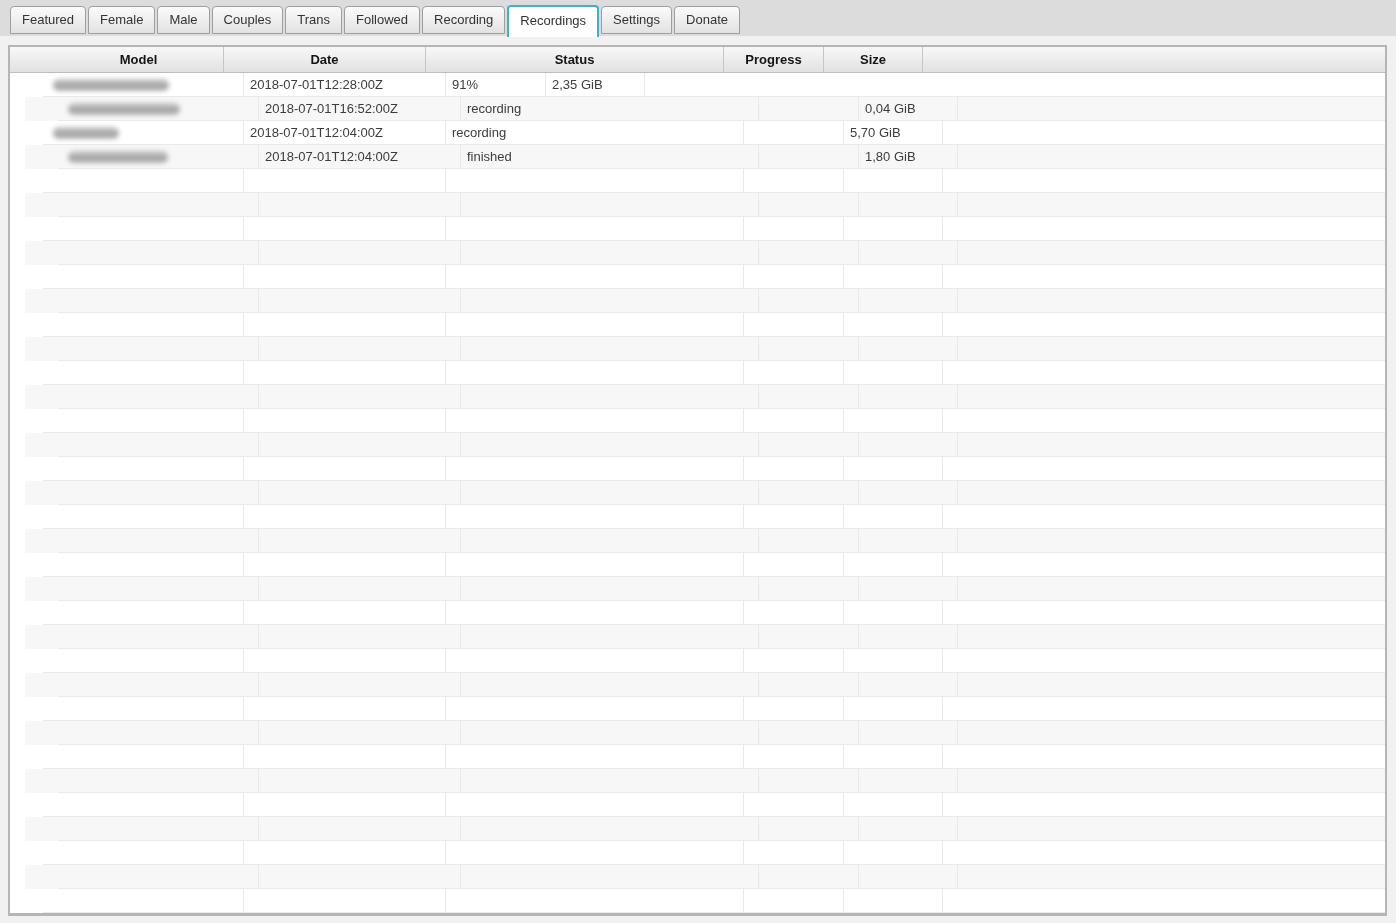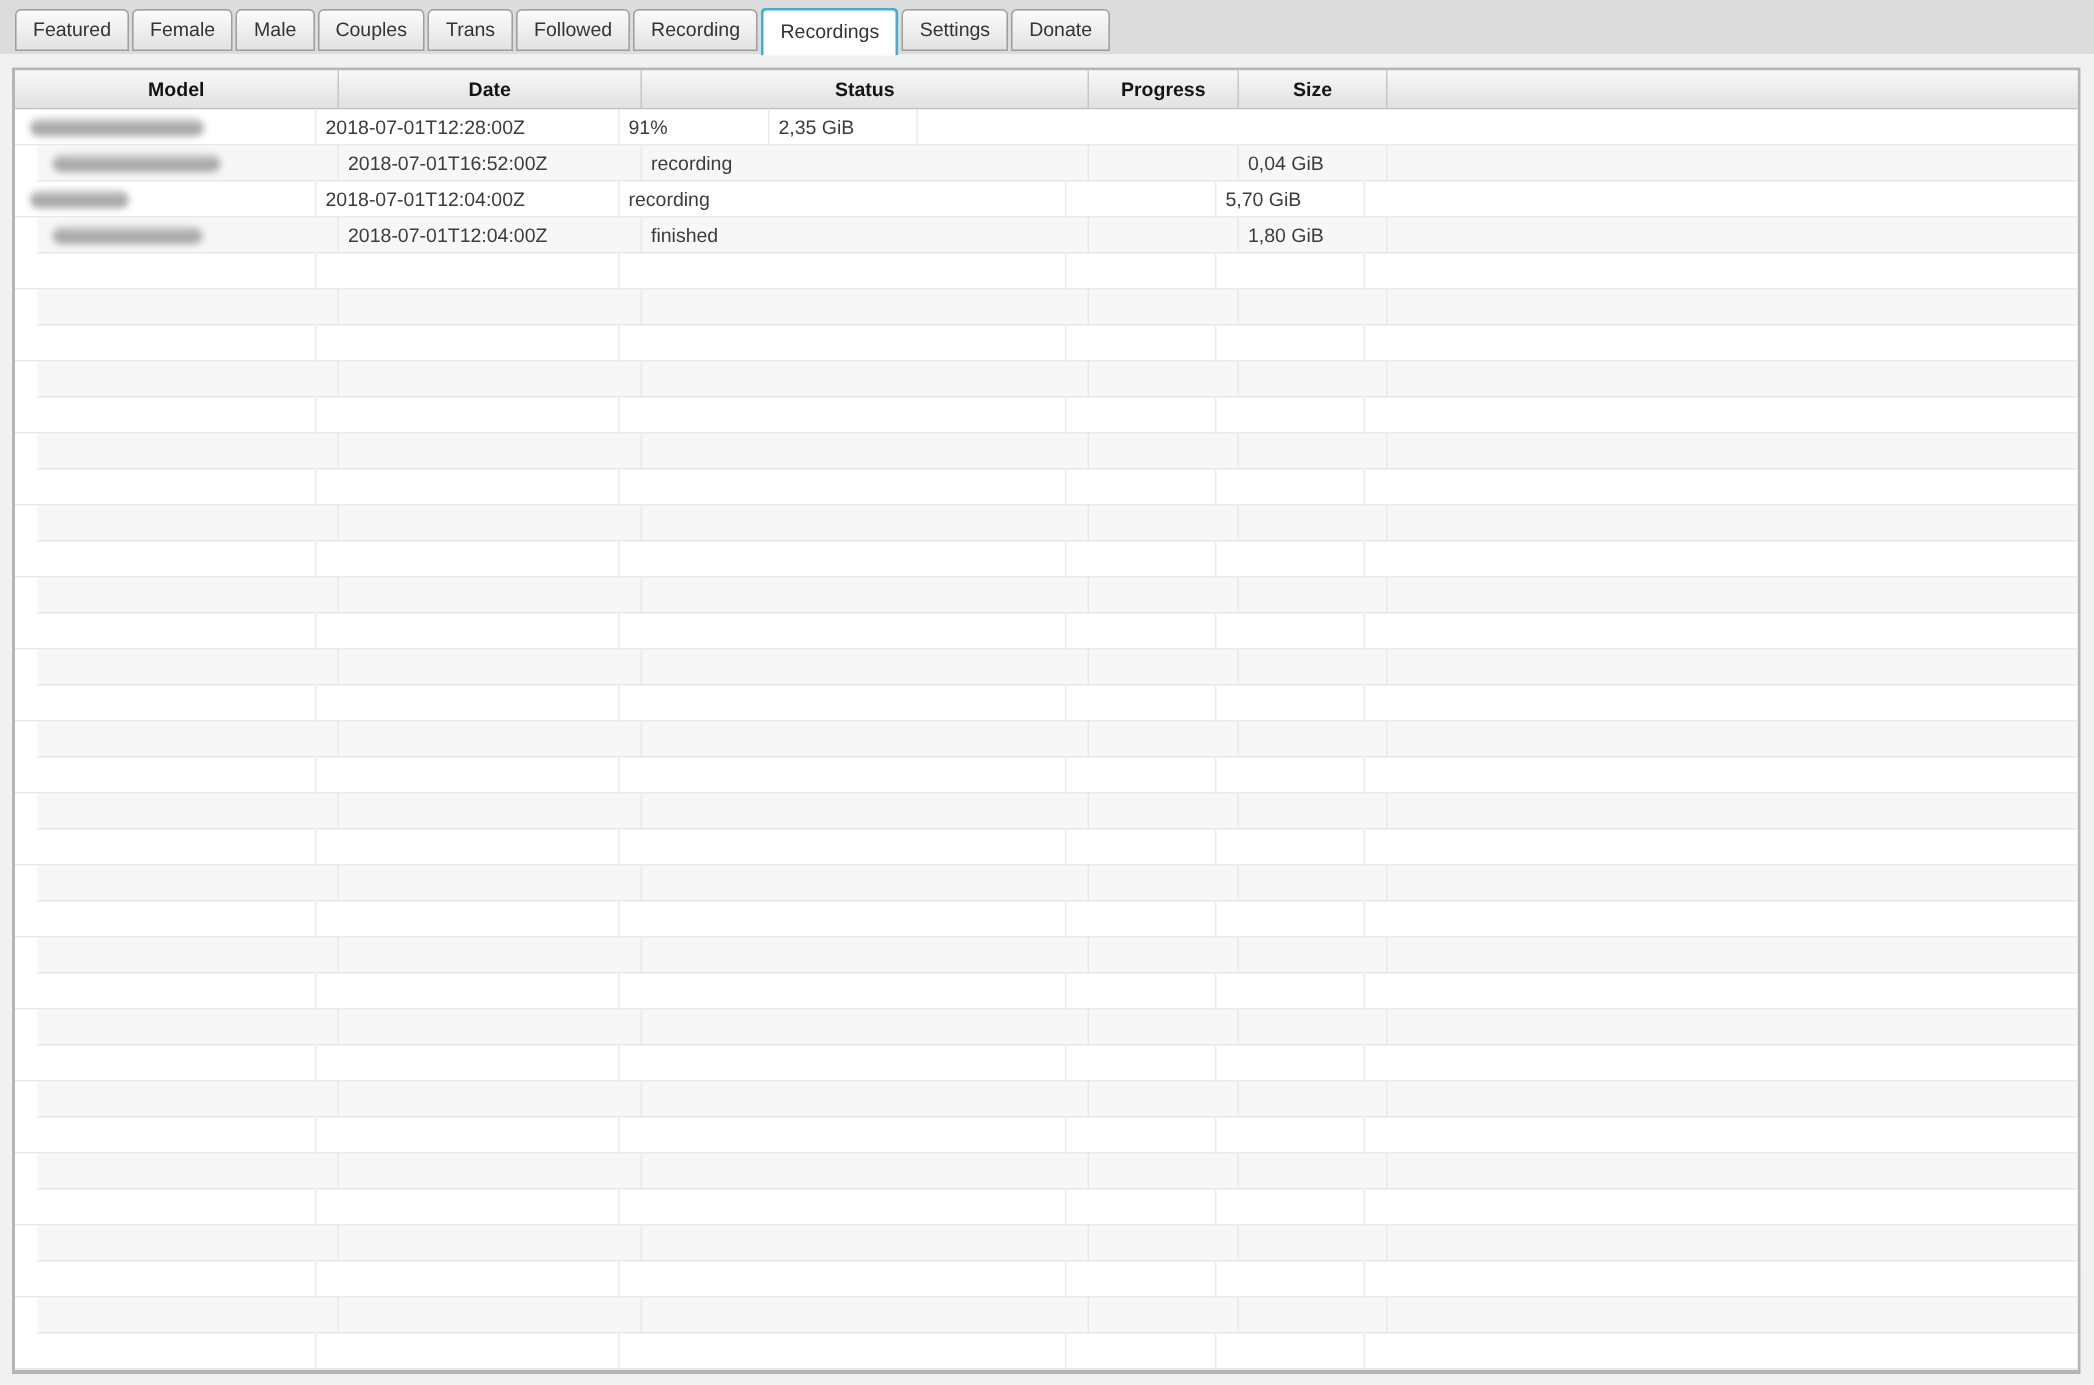--- a/index.html
+++ b/index.html
@@ -68,20 +68,21 @@
     overflow: hidden;
     white-space: nowrap;
     flex: 0 0 auto;
   }
   .th.filler { flex: 1 1 auto; border-right: none; }
 
   .row {
     display: flex;
     height: 24px;
     background: #ffffff;
+    padding-left: 33px;
   }
   .row.alt { background: #f7f7f7; margin-left: 15px; }
   .td {
     font-size: 13px;
     color: #3c3c3c;
     line-height: 23px;
     padding-left: 6px;
     border-right: 1px solid #e9e9e9;
     border-bottom: 1px solid #e9e9e9;
     overflow: hidden;
@@ -113,21 +114,21 @@
     <div class="tab">Followed</div>
     <div class="tab">Recording</div>
     <div class="tab active">Recordings</div>
     <div class="tab">Settings</div>
     <div class="tab">Donate</div>
   </div>
 
 <div class="content">
   <div class="table">
     <div class="thead">
-        <div class="th" style="width: 216px;">Model</div>
+        <div class="th" style="width: 170px; margin-left: 44px;">Model</div>
         <div class="th" style="width: 202px;">Date</div>
         <div class="th" style="width: 298px;">Status</div>
         <div class="th" style="width: 100px;">Progress</div>
         <div class="th" style="width: 99px;">Size</div>
         <div class="th filler"></div>
       </div>
     <div class="tbody">
         <div class="row">
           <div class="td" style="width: 201px;">
             <span class="blur-name" style="width: 116px;"></span>

